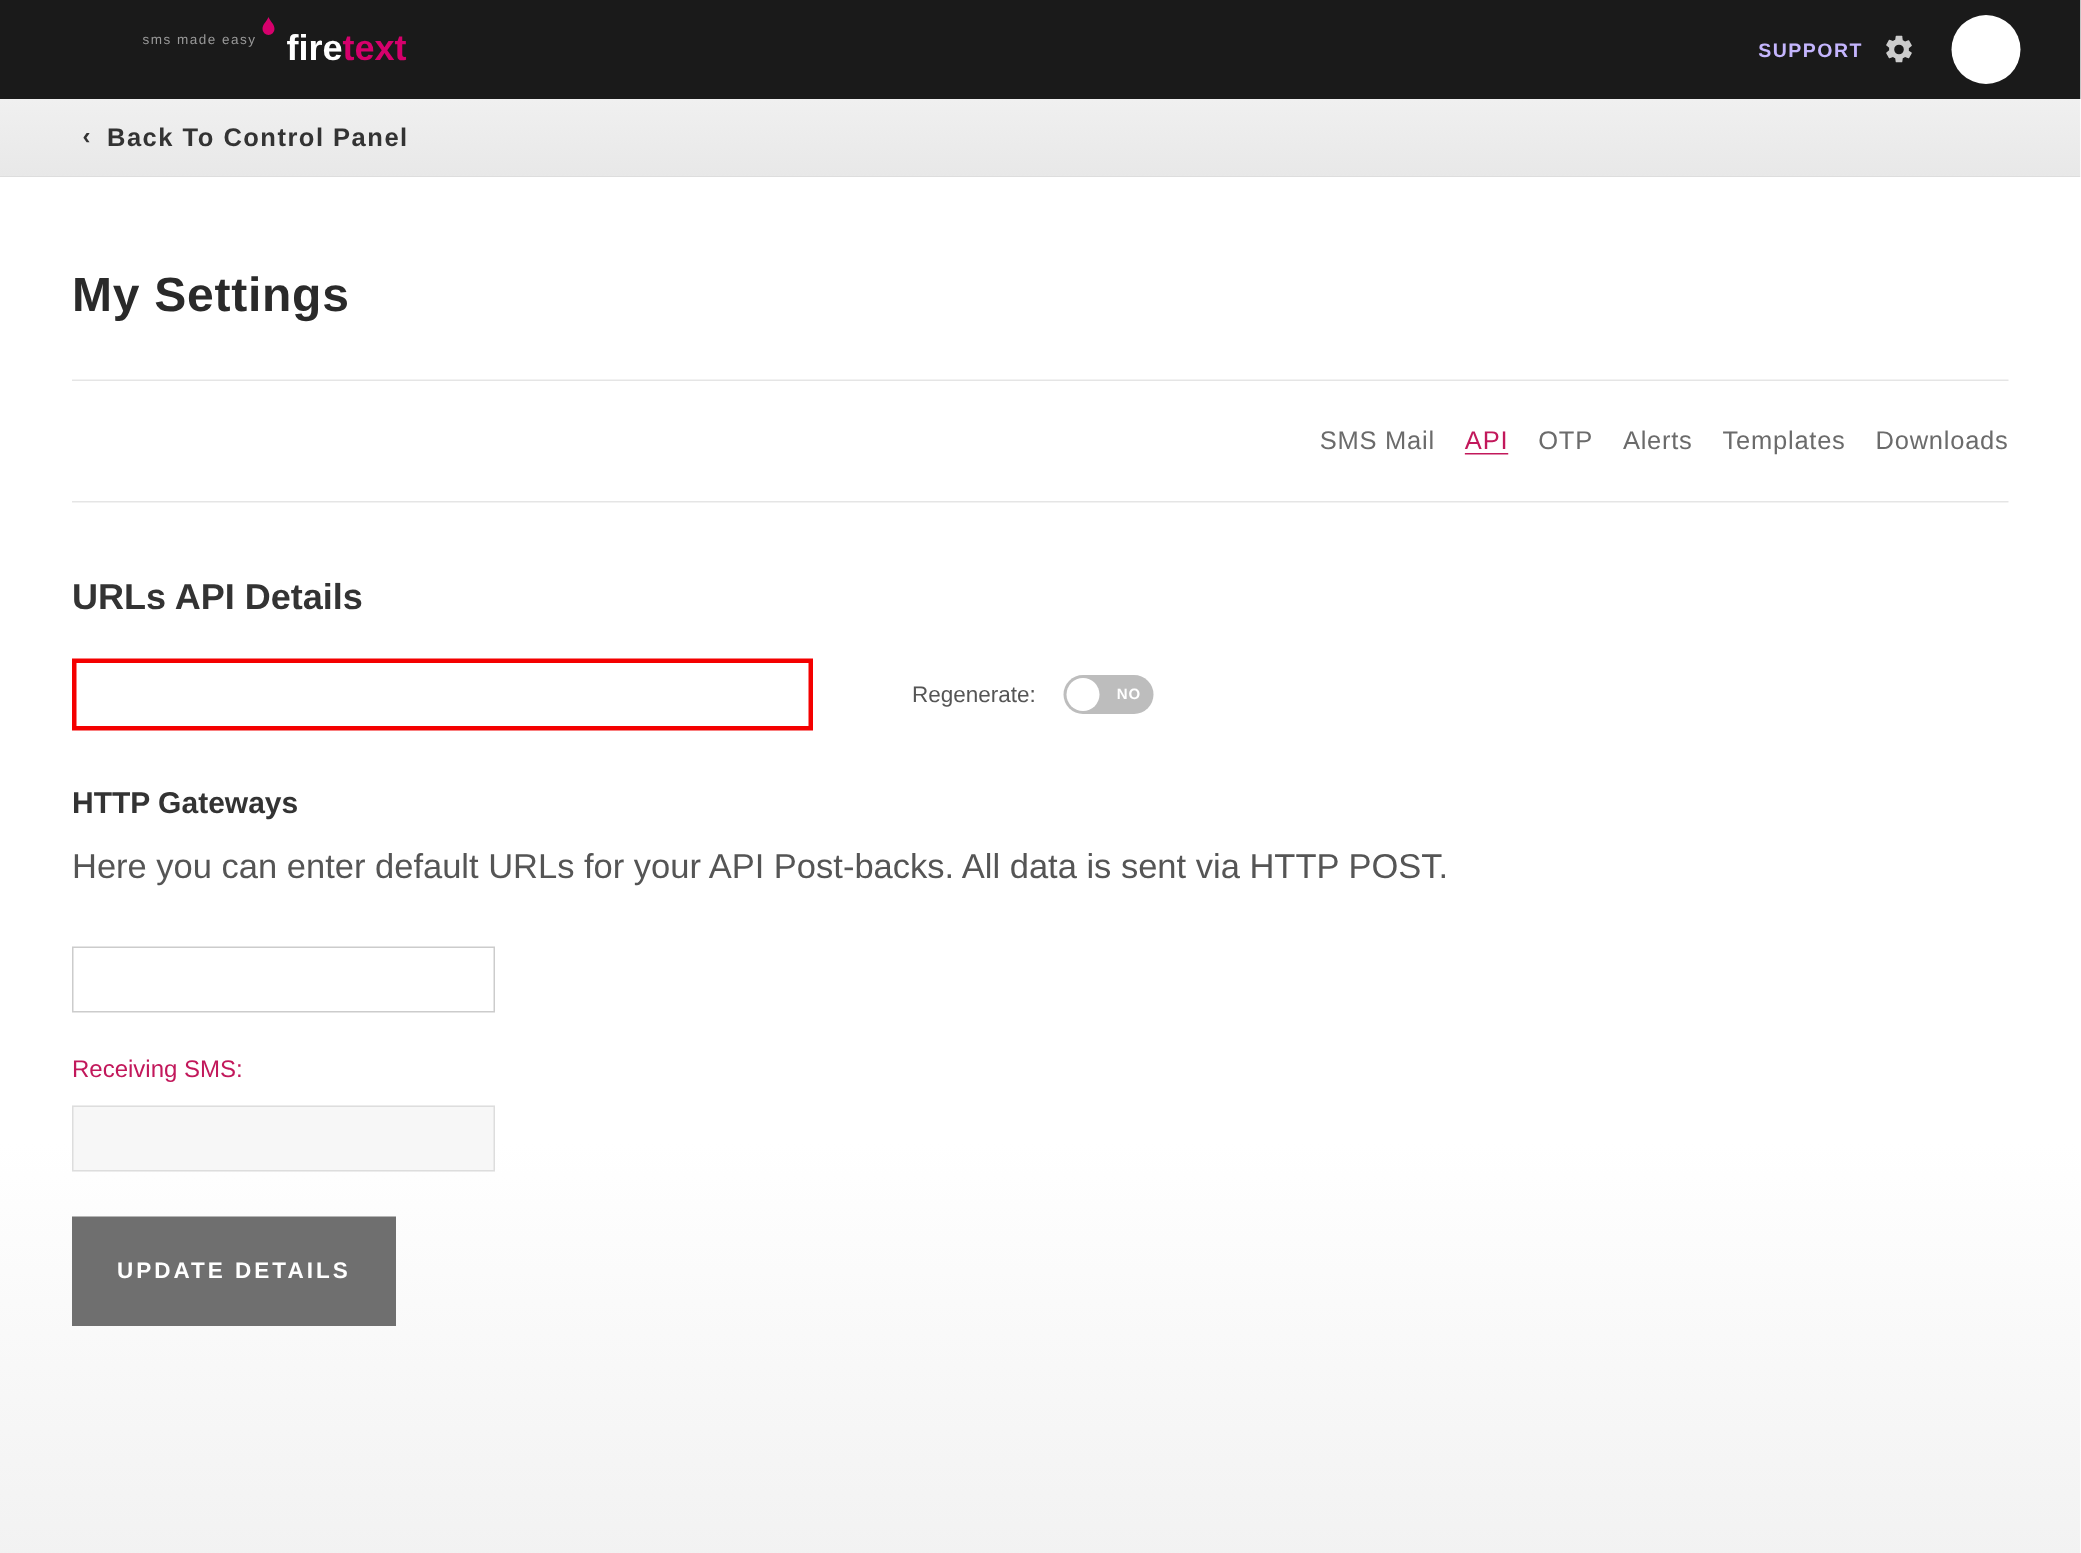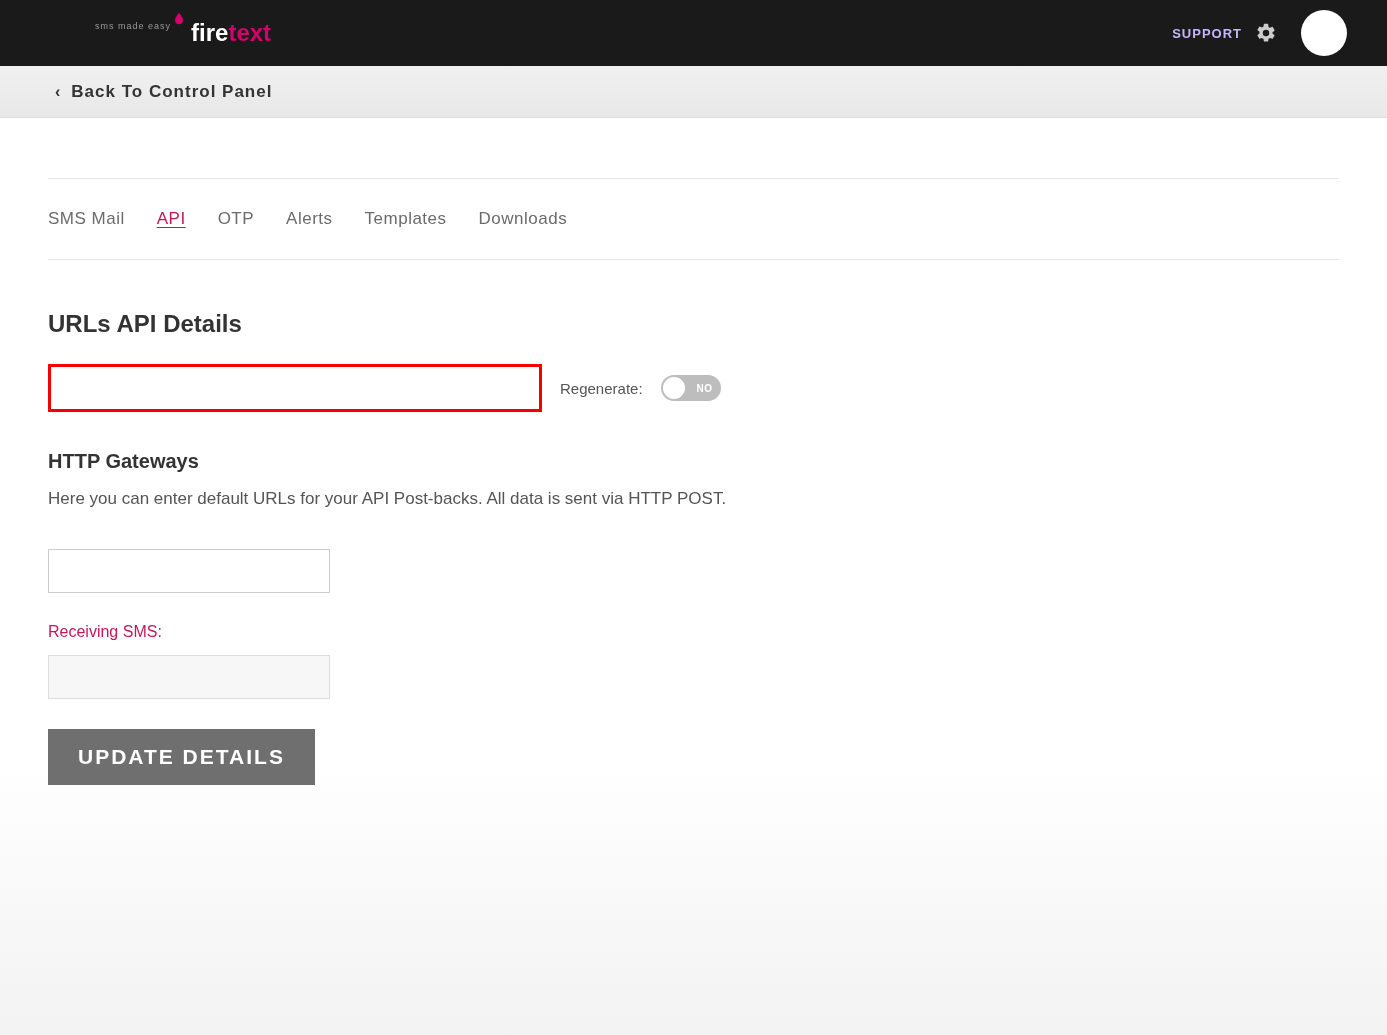--- a/index.html
+++ b/index.html
@@ -22,42 +22,42 @@
 .breadcrumb-bar { background: linear-gradient(#f0f0f0, #e8e8e8); border-bottom: 1px solid #ddd; height: 52px; display: flex; align-items: center; padding: 0 55px; }
 .back-link { display: flex; align-items: center; color: #333; font-size: 17px; font-weight: 600; letter-spacing: 1px; cursor: pointer; }
 .back-chev { margin-right: 10px; font-size: 16px; }
 
 
 .content { padding: 60px 48px 40px 48px; background: linear-gradient(#fff 70%, #f2f2f2); min-height: 920px; }
 .page-title { font-size: 32px; font-weight: 600; color: #2a2a2a; margin-bottom: 38px; letter-spacing: 0.5px; }
 .divider { border: none; border-top: 1px solid #e5e5e5; margin: 0; }
 
 
-.tabs { display: flex; gap: 32px; padding: 30px 0; }
+.tabs { display: flex; gap: 20px; padding: 30px 0; justify-content: flex-end; }
 .tab { font-size: 17px; font-weight: 500; color: #6b6b6b; cursor: pointer; letter-spacing: 0.5px; }
 .tab.active { color: #c2185b; text-decoration: underline; text-underline-offset: 3px; }
 
 
 .section-title { font-size: 24px; font-weight: 600; color: #333; margin-top: 50px; margin-bottom: 26px; }
 .field-label { font-size: 16px; font-weight: 500; color: #c2185b; margin-bottom: 14px; }
 
 .api-row { display: flex; align-items: center; gap: 18px; margin-bottom: 38px; }
 .api-key-box { width: 494px; height: 48px; border: 3px solid #f40000; background: #fff; }
-.regen-label { font-size: 15px; color: #555; }
+.regen-label { font-size: 15px; color: #555; margin-left: 48px; }
 .toggle { width: 60px; height: 26px; border-radius: 13px; background: #bdbdbd; position: relative; display: flex; align-items: center; justify-content: flex-end; padding-right: 8px; cursor: pointer; }
 .toggle-knob { position: absolute; left: 2px; top: 2px; width: 22px; height: 22px; border-radius: 50%; background: #fff; }
 .toggle-text { font-size: 10px; font-weight: 700; color: #fff; letter-spacing: 0.5px; }
 
 .sub-title { font-size: 20px; font-weight: 600; color: #333; margin-bottom: 6px; }
-.sub-desc { font-size: 17px; color: #555; margin-bottom: 40px; margin-top: 16px; }
+.sub-desc { font-size: 23px; color: #555; margin-bottom: 40px; margin-top: 16px; }
 
 .text-input { width: 282px; height: 44px; border: 1px solid #ccc; background: #fff; padding: 0 10px; font-size: 15px; margin-bottom: 30px; }
 .text-input.faded { background: #f7f7f7; border-color: #ddd; }
 
-.update-btn { background: #6f6f6f; color: #fff; border: none; padding: 16px 30px; font-size: 21px; font-weight: 700; letter-spacing: 2px; cursor: pointer; }
+.update-btn { background: #6f6f6f; color: #fff; border: none; padding: 28px 30px; font-size: 15px; font-weight: 700; letter-spacing: 2px; cursor: pointer; }
 </style>
 </head>
 <body>
 
 <div class="topbar">
   <div class="logo-wrap">
     <span class="logo-tag">sms made easy</span>
     <div class="logo">
       <span class="logo-icon">
         <svg viewBox="0 0 24 24" width="16" height="16">
@@ -79,20 +79,21 @@
 </div>
 
 <div class="breadcrumb-bar">
   <div class="back-link">
     <span class="back-chev">‹</span>
     <span>Back To Control Panel</span>
   </div>
 </div>
 
 <div class="content">
+  <h1 class="page-title">My Settings</h1>
   <hr class="divider">
 
   <div class="tabs">
     <span class="tab">SMS Mail</span>
     <span class="tab active">API</span>
     <span class="tab">OTP</span>
     <span class="tab">Alerts</span>
     <span class="tab">Templates</span>
     <span class="tab">Downloads</span>
   </div>

